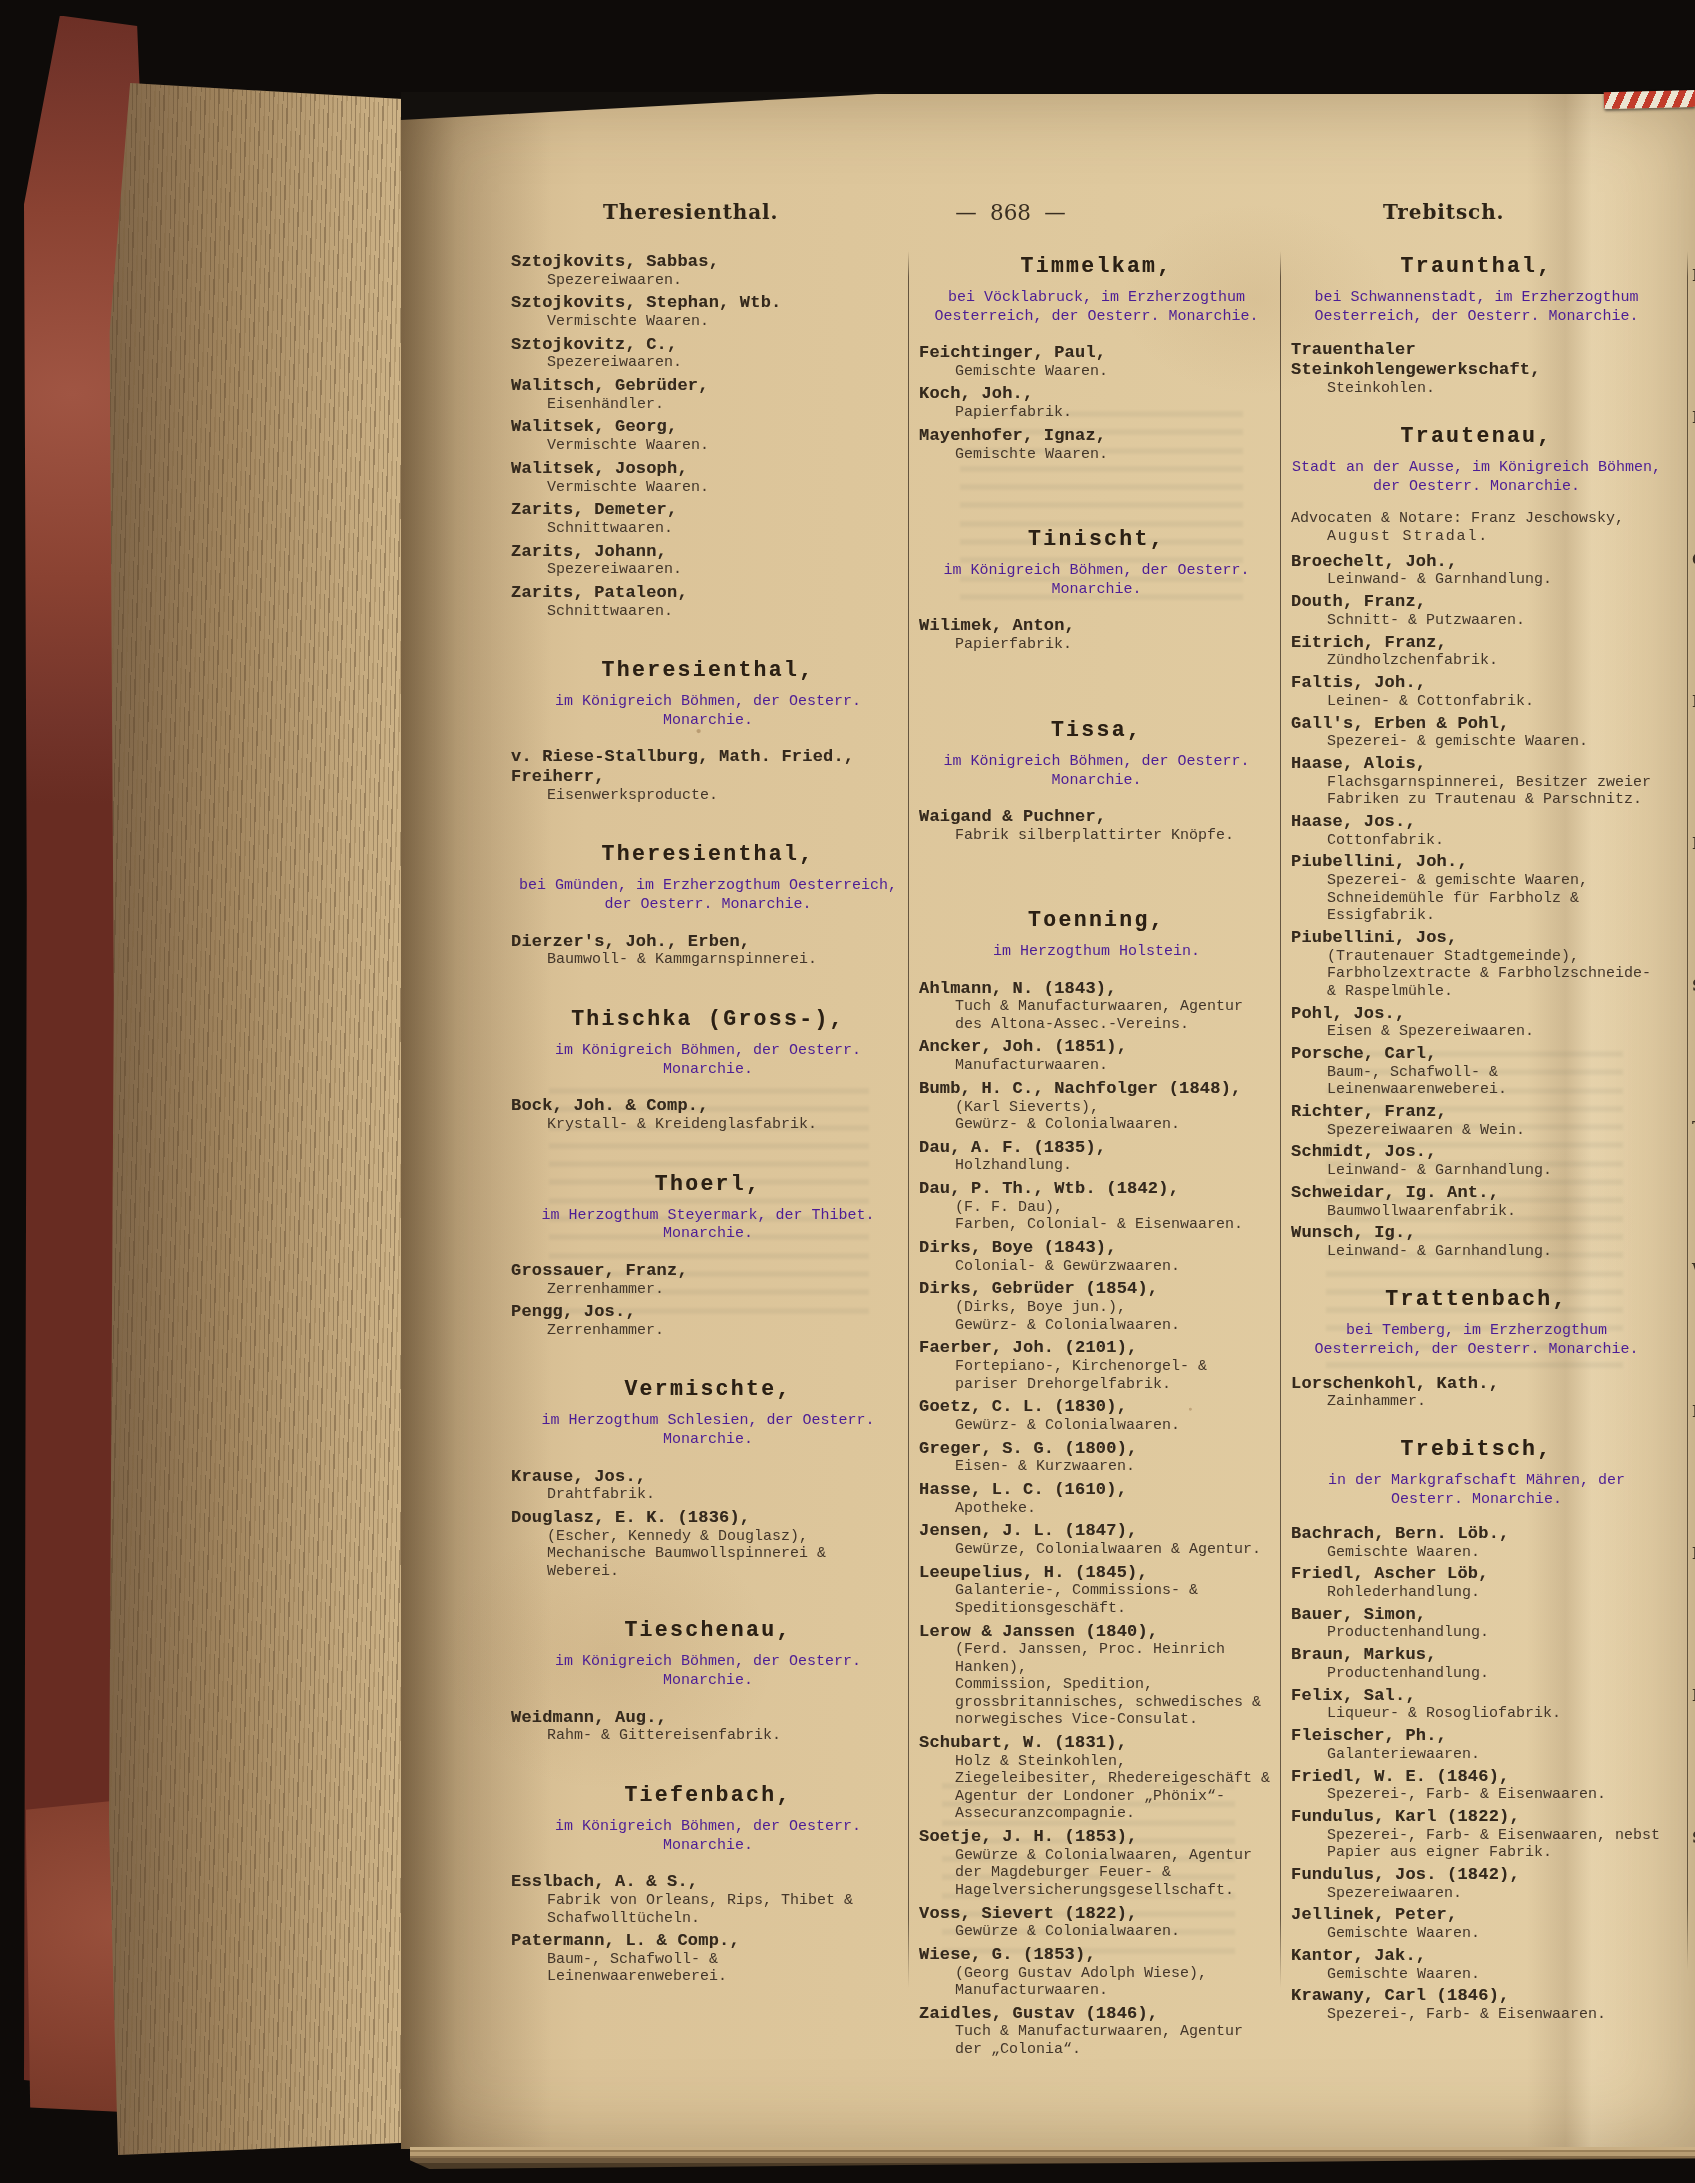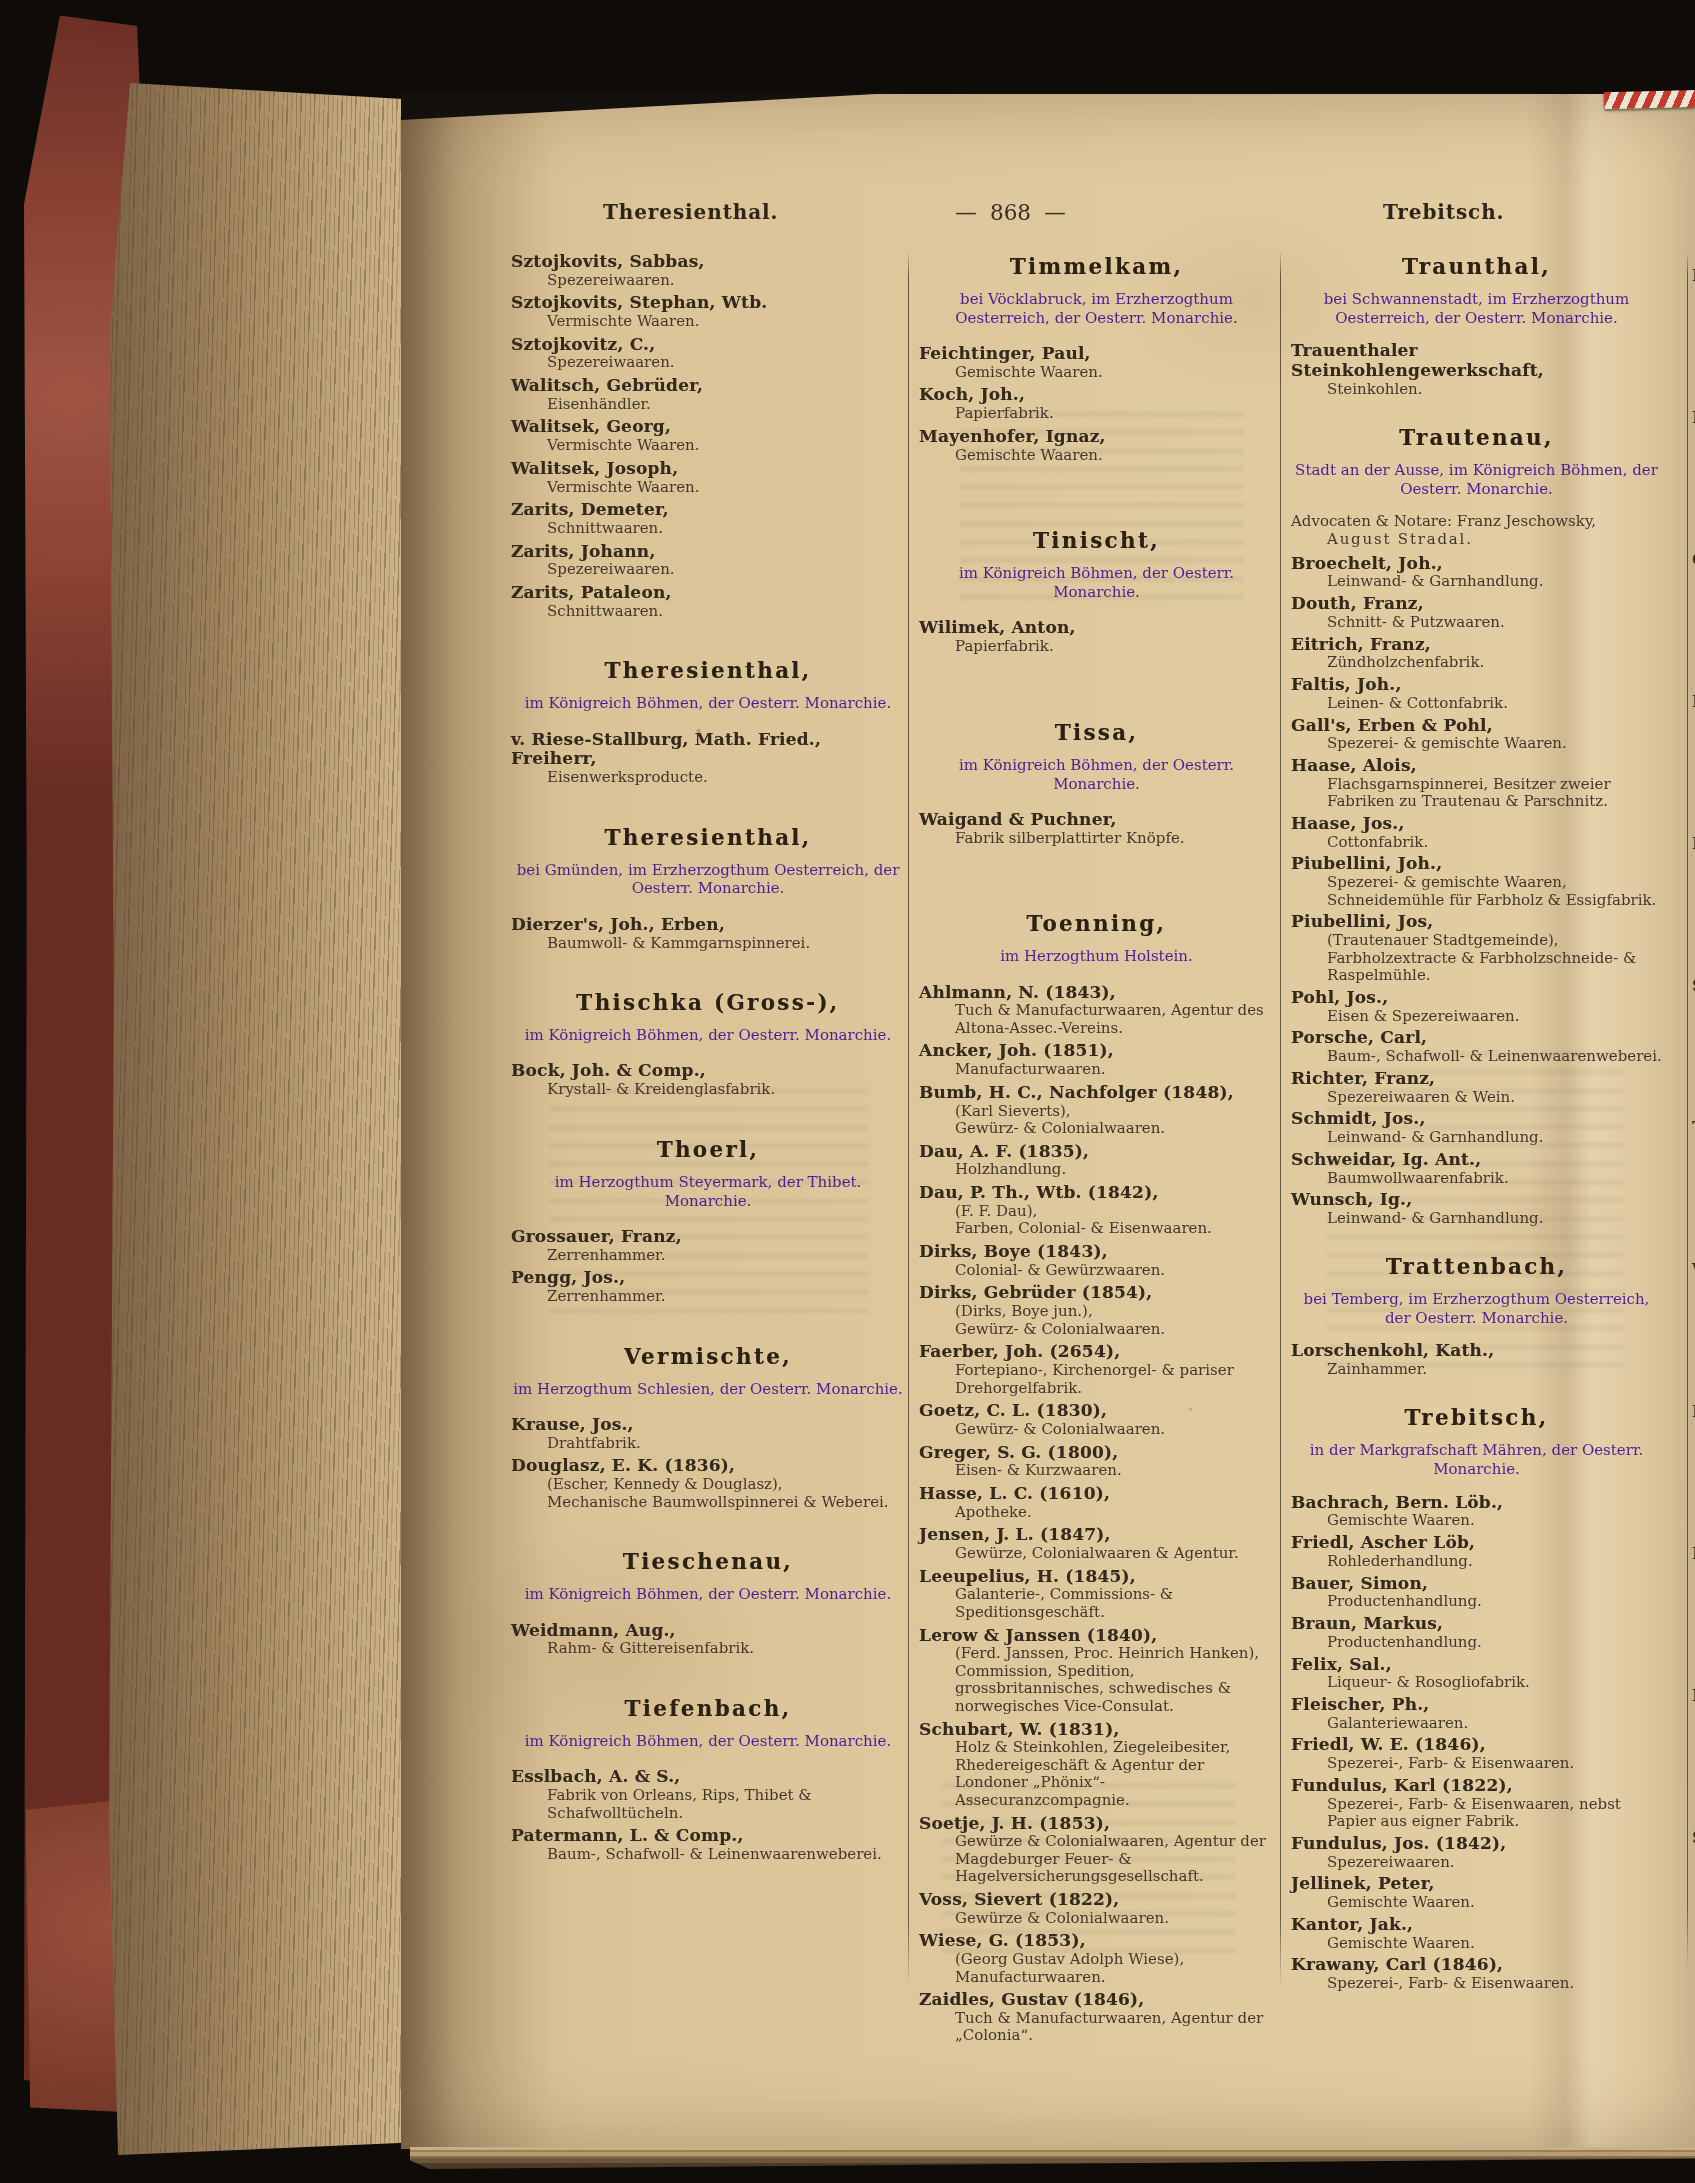--- a/index.html
+++ b/index.html
@@ -67,21 +67,21 @@
     clip-path:polygon(0 0,100% 0,100% 52%,1.5% 100%,0 60%);
   }
   
   .running-head{position:absolute;top:200px;color:#2e2417;}
   .rh-left{left:603px;font-size:20px;font-weight:700;letter-spacing:0.9px;}
   .rh-center{left:933px;width:155px;text-align:center;font-size:21.5px;color:#3a2f22;word-spacing:6.4px;}
   .rh-right{left:1383px;font-size:20px;font-weight:700;letter-spacing:0.9px;}
   .rule{position:absolute;top:251px;width:1.4px;height:1737px;
     background:linear-gradient(180deg,rgba(70,56,40,0),rgba(66,52,36,.78) 1.5%,rgba(58,46,32,.72) 96%,rgba(70,56,40,0));}
   .rule-1{left:908px;} .rule-2{left:1280px;} .rule-3{left:1687px;height:1719px;}
-  .column{position:absolute;top:252px;color:#43362a;}
+  .column{position:absolute;top:252px;color:#43362a;font-family:Liberation Mono, monospace;}
   .col-0{left:511px;width:394px;}
   .col-1{left:919px;width:355px;}
   .col-2{left:1291px;width:371px;}
   .entry{margin:0 0 4.1px 0;}
   .entry-name{font-weight:700;font-size:17px;line-height:1.16;color:#34291d;letter-spacing:0.2px;
     text-shadow:0 0 0.5px rgba(52,41,29,.35);}
   .entry-line{font-size:15px;line-height:1.17;padding-left:36px;}
   .section{text-align:center;margin:38px 0 16.5px;}
   .column > .section:first-child{margin-top:1.8px;}
   .col-1 > .section{margin-top:64px;}
@@ -301,21 +301,21 @@
     <div class="entry">
       <div class="entry-name">Dirks, Boye (1843),</div>
       <div class="entry-line">Colonial- &amp; Gewürzwaaren.</div>
     </div>
     <div class="entry">
       <div class="entry-name">Dirks, Gebrüder (1854),</div>
       <div class="entry-line">(Dirks, Boye jun.),</div>
       <div class="entry-line">Gewürz- &amp; Colonialwaaren.</div>
     </div>
     <div class="entry">
-      <div class="entry-name">Faerber, Joh. (2654),</div>
+      <div class="entry-name">Faerber, Joh. (2101),</div>
       <div class="entry-line">Fortepiano-, Kirchenorgel- &amp; pariser Drehorgelfabrik.</div>
     </div>
     <div class="entry">
       <div class="entry-name">Goetz, C. L. (1830),</div>
       <div class="entry-line">Gewürz- &amp; Colonialwaaren.</div>
     </div>
     <div class="entry">
       <div class="entry-name">Greger, S. G. (1800),</div>
       <div class="entry-line">Eisen- &amp; Kurzwaaren.</div>
     </div>

